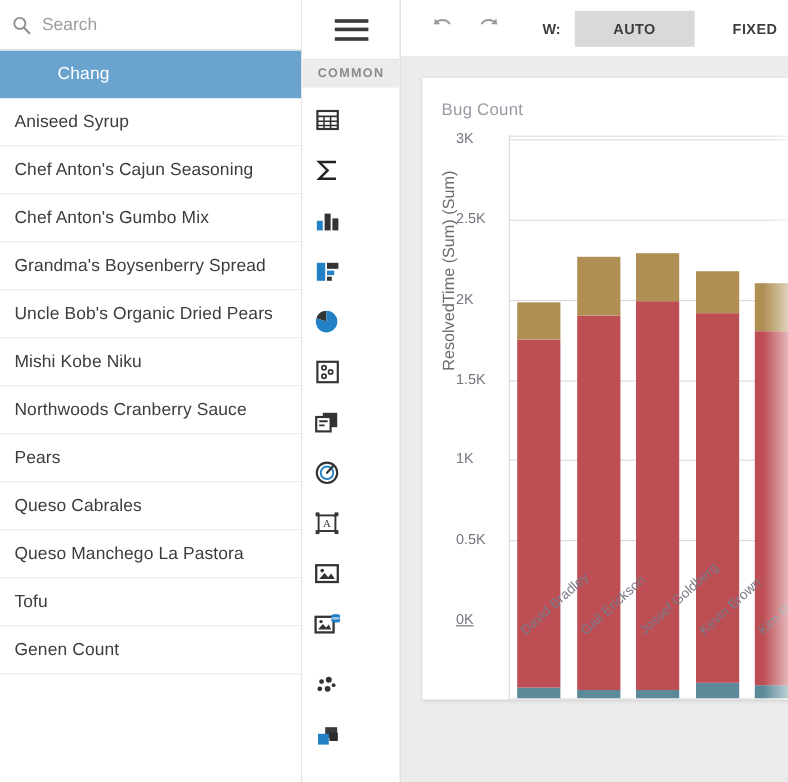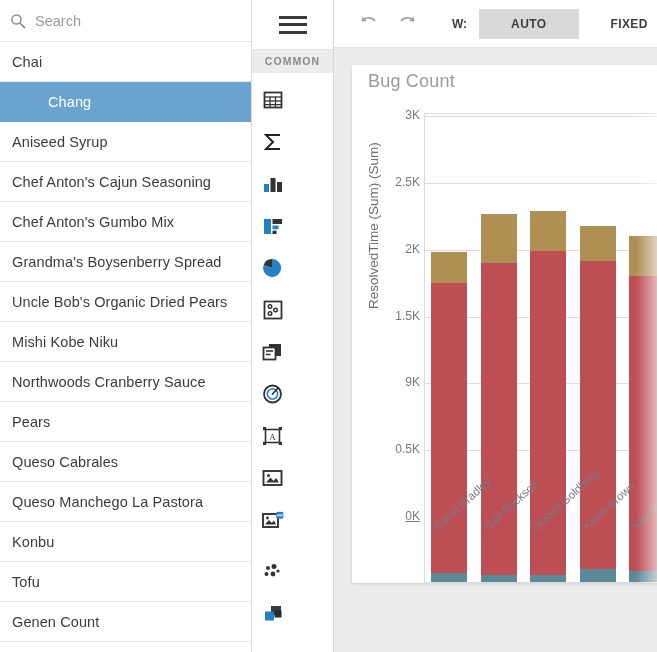--- a/index.html
+++ b/index.html
@@ -92,32 +92,32 @@
   }
   .seg-btn.on{background:#d9d9d9;}
 
   
   .chart-card{
     position:absolute;left:18px;top:65px;width:330px;height:518px;
     background:#ffffff;
     box-shadow:0 1px 3px rgba(0,0,0,0.13);
   }
   .chart-title{
-    position:absolute;left:16px;top:6px;font-size:18px;color:#9a9aa5;
+    position:absolute;left:16px;top:18px;font-size:14px;color:#9a9aa5;
     letter-spacing:0.2px;
   }
   .plot-wrap{position:absolute;left:0;top:48px;width:330px;height:470px;}
   .ylabel{
     position:absolute;left:14px;top:196px;
     transform:rotate(-90deg);transform-origin:0 0;
     font-size:13.5px;color:#6b6b72;white-space:nowrap;
   }
   .ytick{
     position:absolute;right:0;font-size:12px;color:#777781;
-    text-align:right;width:40px;transform:translateY(-50%);
+    width:40px;transform:translateY(-50%);
   }
   .yticks{position:absolute;left:24px;top:0;width:44px;height:100%;}
   .plot{
     position:absolute;left:72px;top:0;right:0;height:100%;
     border-left:1px solid #dcdcdc;border-top:1px solid #dcdcdc;
     border-bottom:1px solid #dcdcdc;
     box-sizing:border-box;overflow:hidden;
   }
   .gridline{position:absolute;left:0;right:0;height:1px;background:#dcdcdc;}
   .bar{position:absolute;bottom:0;}
@@ -144,33 +144,31 @@
       <span class="search-icon">
         <svg width="16" height="16" viewBox="0 0 16 16">
           <circle cx="6.5" cy="6.5" r="4.6" fill="none" stroke="#8d8d8d" stroke-width="1.5"></circle>
           <line x1="10" y1="10" x2="14.5" y2="14.7" stroke="#8d8d8d" stroke-width="1.7" stroke-linecap="round"></line>
         </svg>
       </span>
       <input class="search-input" type="text" placeholder="Search" style="">
     </div>
 
     <div class="list-scroll" id="list-scroll">
-        <div class="list-item">Chai</div>
         <div class="list-item selected">Chang</div>
         <div class="list-item">Aniseed Syrup</div>
         <div class="list-item">Chef Anton's Cajun Seasoning</div>
         <div class="list-item">Chef Anton's Gumbo Mix</div>
         <div class="list-item">Grandma's Boysenberry Spread</div>
         <div class="list-item">Uncle Bob's Organic Dried Pears</div>
         <div class="list-item">Mishi Kobe Niku</div>
         <div class="list-item">Northwoods Cranberry Sauce</div>
         <div class="list-item">Pears</div>
         <div class="list-item">Queso Cabrales</div>
         <div class="list-item">Queso Manchego La Pastora</div>
-        <div class="list-item">Konbu</div>
         <div class="list-item">Tofu</div>
         <div class="list-item">Genen Count</div>
       </div>
   </div>
 
   <div id="toolbox">
     <div class="tb-menu">
       <span class="hamburger">
         <span></span>
           <span></span>
@@ -346,21 +344,21 @@
     </div>
 
     <div class="chart-card">
       <div class="chart-title">Bug Count</div>
 
       <div class="plot-wrap">
         <div class="ylabel">ResolvedTime (Sum) (Sum)</div>
         <div class="yticks" id="yticks">
             <div class="ytick" style="top: 403px; text-decoration: underline;">0K</div>
             <div class="ytick" style="top: 336.167px;">0.5K</div>
-            <div class="ytick" style="top: 269.333px;">9K</div>
+            <div class="ytick" style="top: 269.333px;">1K</div>
             <div class="ytick" style="top: 202.5px;">1.5K</div>
             <div class="ytick" style="top: 135.667px;">2K</div>
             <div class="ytick" style="top: 68.8333px;">2.5K</div>
             <div class="ytick" style="top: 2px;">3K</div>
           </div>
         <div class="plot" id="plot">
             <div class="gridline" style="top: 336.167px;"></div>
             <div class="gridline" style="top: 269.333px;"></div>
             <div class="gridline" style="top: 202.5px;"></div>
             <div class="gridline" style="top: 135.667px;"></div>

